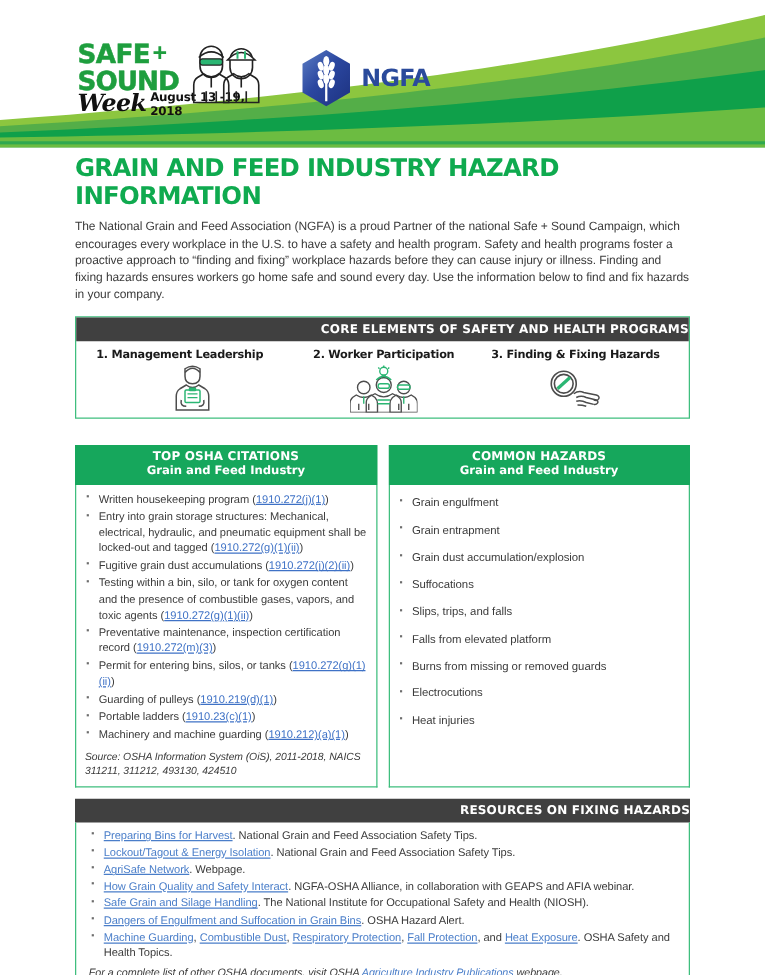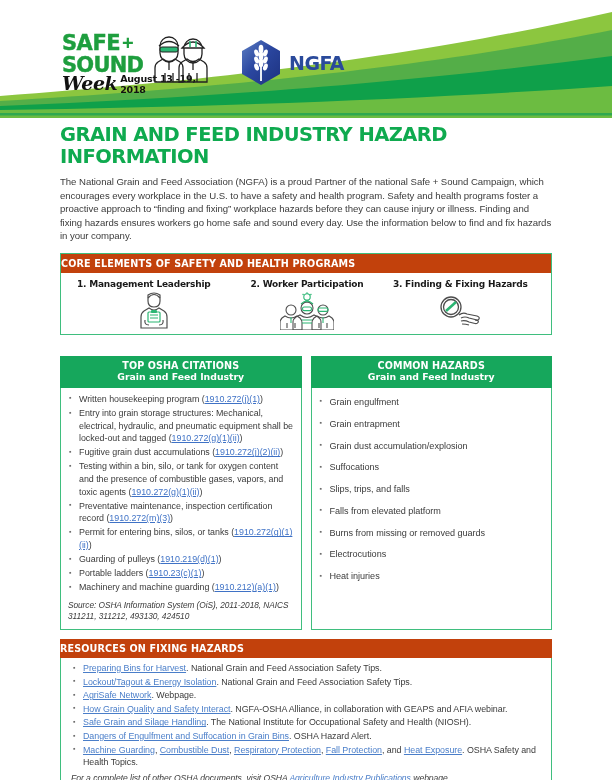--- a/index.html
+++ b/index.html
@@ -57,21 +57,21 @@
     font-weight: bold; font-size: 19.5px; color: #0faa4f;
     letter-spacing: -0.55px; line-height: 22px; margin-bottom: 7px;
   }
   .intro {
     font-size: 9.6px; color: #3b3b3b; line-height: 13.6px;
     letter-spacing: -0.05px; margin-bottom: 10px;
   }
 
   
   .band {
-    background:#c2410c; color:#fff; text-align:left;
+    background:#404040; color:#fff; text-align:right;
     font-family:"DejaVu Sans", sans-serif;
     font-weight:bold; font-size:9.6px; letter-spacing:0.15px;
     padding: 4px 0 4px 0;
   }
   .box { border:1px solid #3fbe7e; background:#fff; }
 
   
   .core-box { margin-bottom: 9px; }
   .core-row { display:flex; padding: 6px 8px 4px 8px; }
   .core-col { flex:1; text-align:center; }

